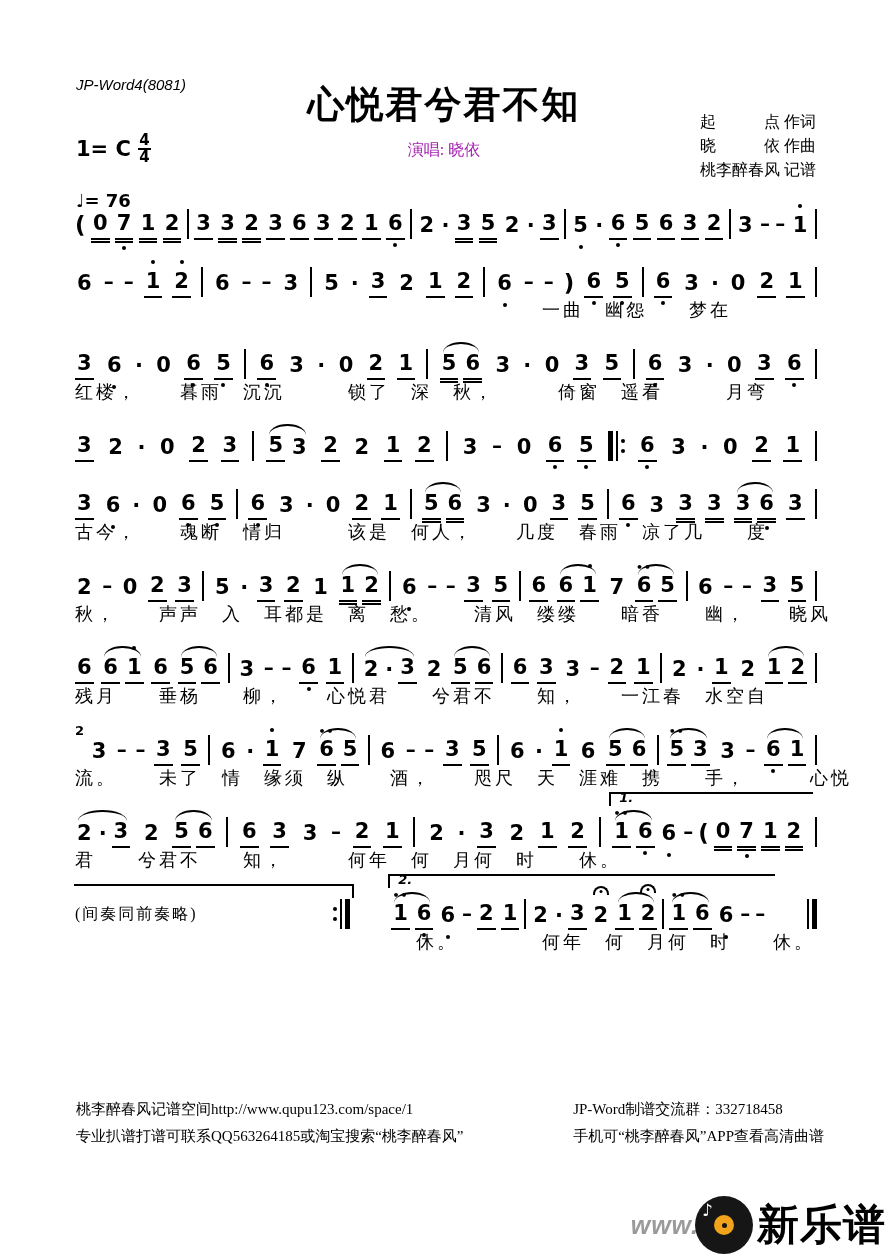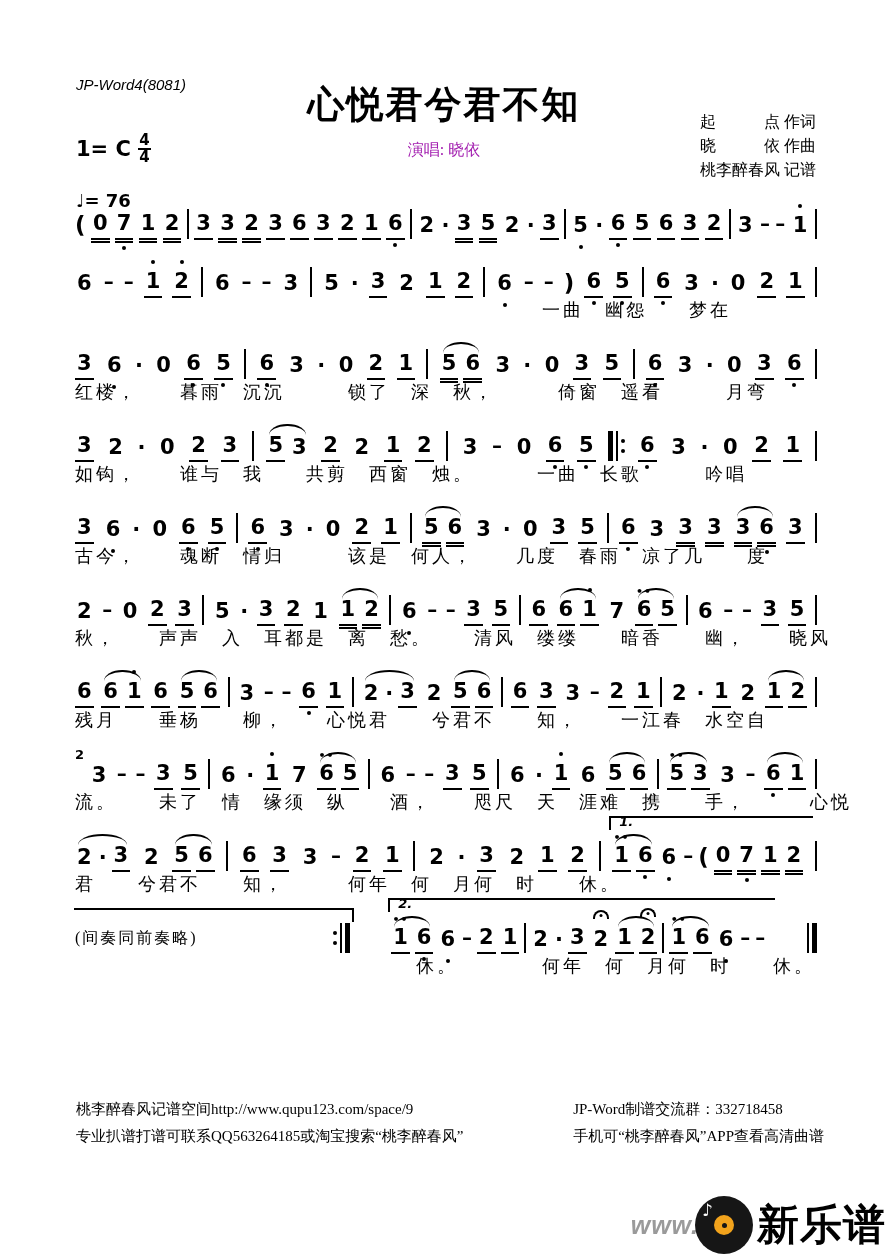--- a/index.html
+++ b/index.html
@@ -255,21 +255,20 @@
             </span>
           </span>
           <span class="note u1">6<span class="dotb"></span></span>
           <span class="note">3</span>
           <span class="aug">·</span>
           <span class="note">0</span>
           <span class="note u1">2</span>
           <span class="note u1">1</span>
           <span class="barline"></span>
         </div>
-        <div class="lyrics" style="padding-left: 0px;">如钩，　　谁与　我　　共剪　西窗　烛。　　　一曲　长歌　　　吟唱</div>
       </div>
       <div class="sline">
         <div class="notes-row">
           <span class="note u1">3</span>
           <span class="note">6<span class="dotb"></span></span>
           <span class="aug">·</span>
           <span class="note">0</span>
           <span class="note u1">6<span class="dotb"></span></span>
           <span class="note u1">5<span class="dotb"></span></span>
           <span class="barline"></span>
@@ -533,21 +532,21 @@
             <span class="barline"></span>
             <span class="barline thick"></span>
           </span>
         </div>
         <div class="lyrics" style="padding-left: 341px;">休。　　　　何年　何　月何　时　　休。</div>
       </div>
     </div>
 
   <div class="footer">
     <div>
-      <div>桃李醉春风记谱空间http://www.qupu123.com/space/9</div>
+      <div>桃李醉春风记谱空间http://www.qupu123.com/space/1</div>
       <div>专业扒谱打谱可联系QQ563264185或淘宝搜索“桃李醉春风”</div>
     </div>
     <div>
       <div>JP-Word制谱交流群：332718458</div>
       <div>手机可“桃李醉春风”APP查看高清曲谱</div>
     </div>
   </div>
 
   <div class="brand">
     <span class="url">www.l</span>

